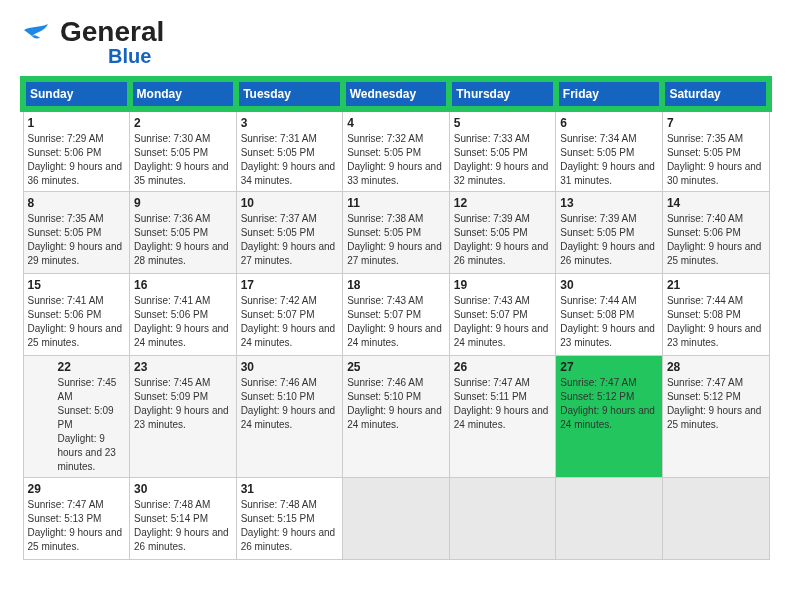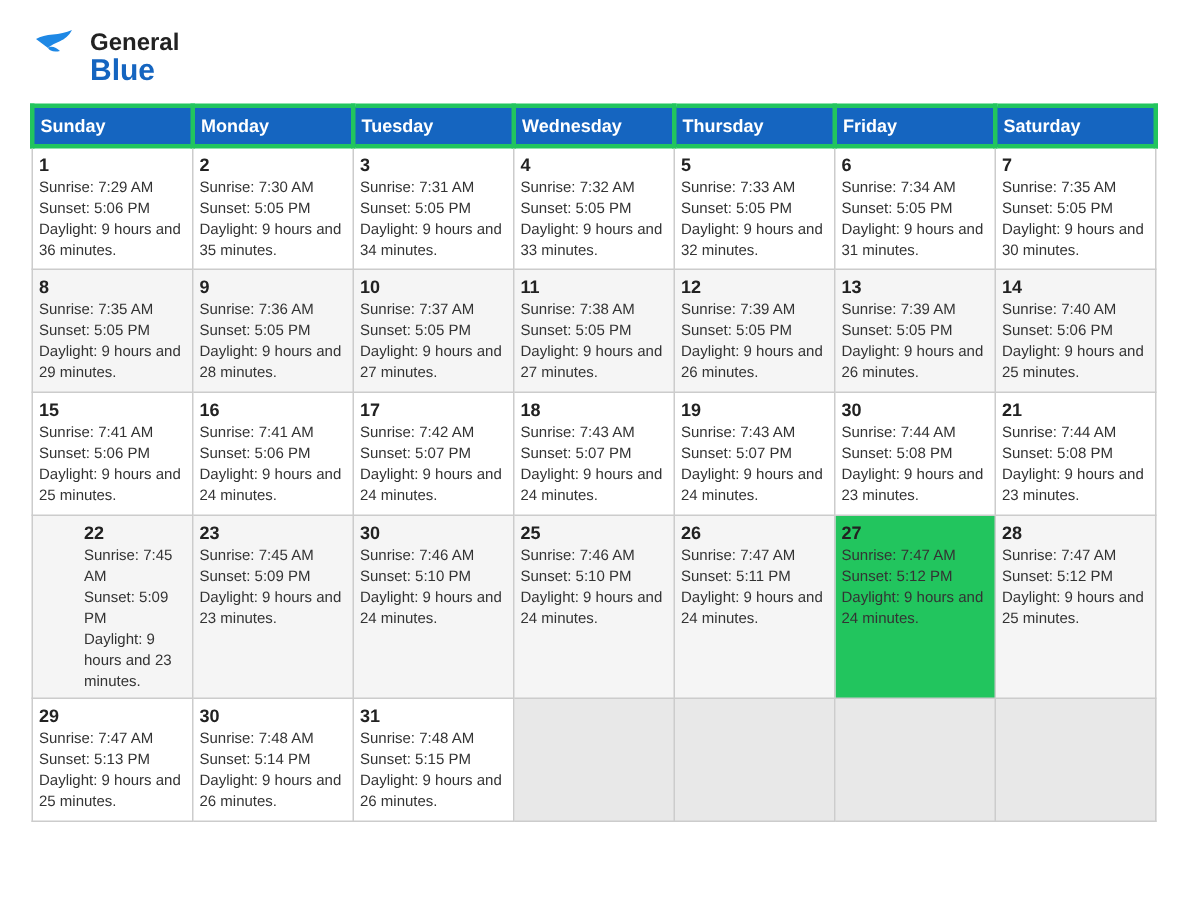--- a/index.html
+++ b/index.html
@@ -46,21 +46,21 @@
       border-collapse: collapse;
       table-layout: fixed;
     }
     .calendar th {
       background: #1565C0;
       color: #fff;
       font-size: 12px;
       font-weight: bold;
       padding: 5px 4px;
       text-align: left;
-      border: 3px solid #22c55e;
+      border: 6px solid #22c55e;
     }
     .calendar td {
       vertical-align: top;
       border: 1px solid #ccc;
       padding: 4px 4px 3px 4px;
       font-size: 9.5px;
       color: #333;
       background: #fff;
       height: 82px;
     }
@@ -90,22 +90,22 @@
   <div class="header">
     <div class="logo-wrapper">
       <div>
         <svg width="36" height="36" viewBox="0 0 36 36">
 
           <path d="M4 8 C10 4, 20 6, 28 2 C24 10, 16 10, 12 14 Z" fill="#1E88E5"></path>
           <path d="M12 14 C14 12, 18 14, 20 16 C16 17, 13 16, 12 14 Z" fill="#1E88E5"></path>
         </svg>
       </div>
       <div>
-        <div style="font-size:16px;font-weight:bold;line-height:1;color:#222;">General</div>
-        <div style="font-size:20px;font-weight:bold;line-height:1;color:#1565C0;">Blue</div>
+        <div style="font-size:28px;font-weight:bold;line-height:1;color:#222;">General</div>
+        <div style="font-size:20px;font-weight:bold;line-height:1;color:#1565C0;margin-left:48px;">Blue</div>
       </div>
     </div>
     <div class="title-block">
       <div class="month-title"></div>
       <div class="location-title"></div>
     </div>
   </div>
 
   <table class="calendar">
     <thead>

